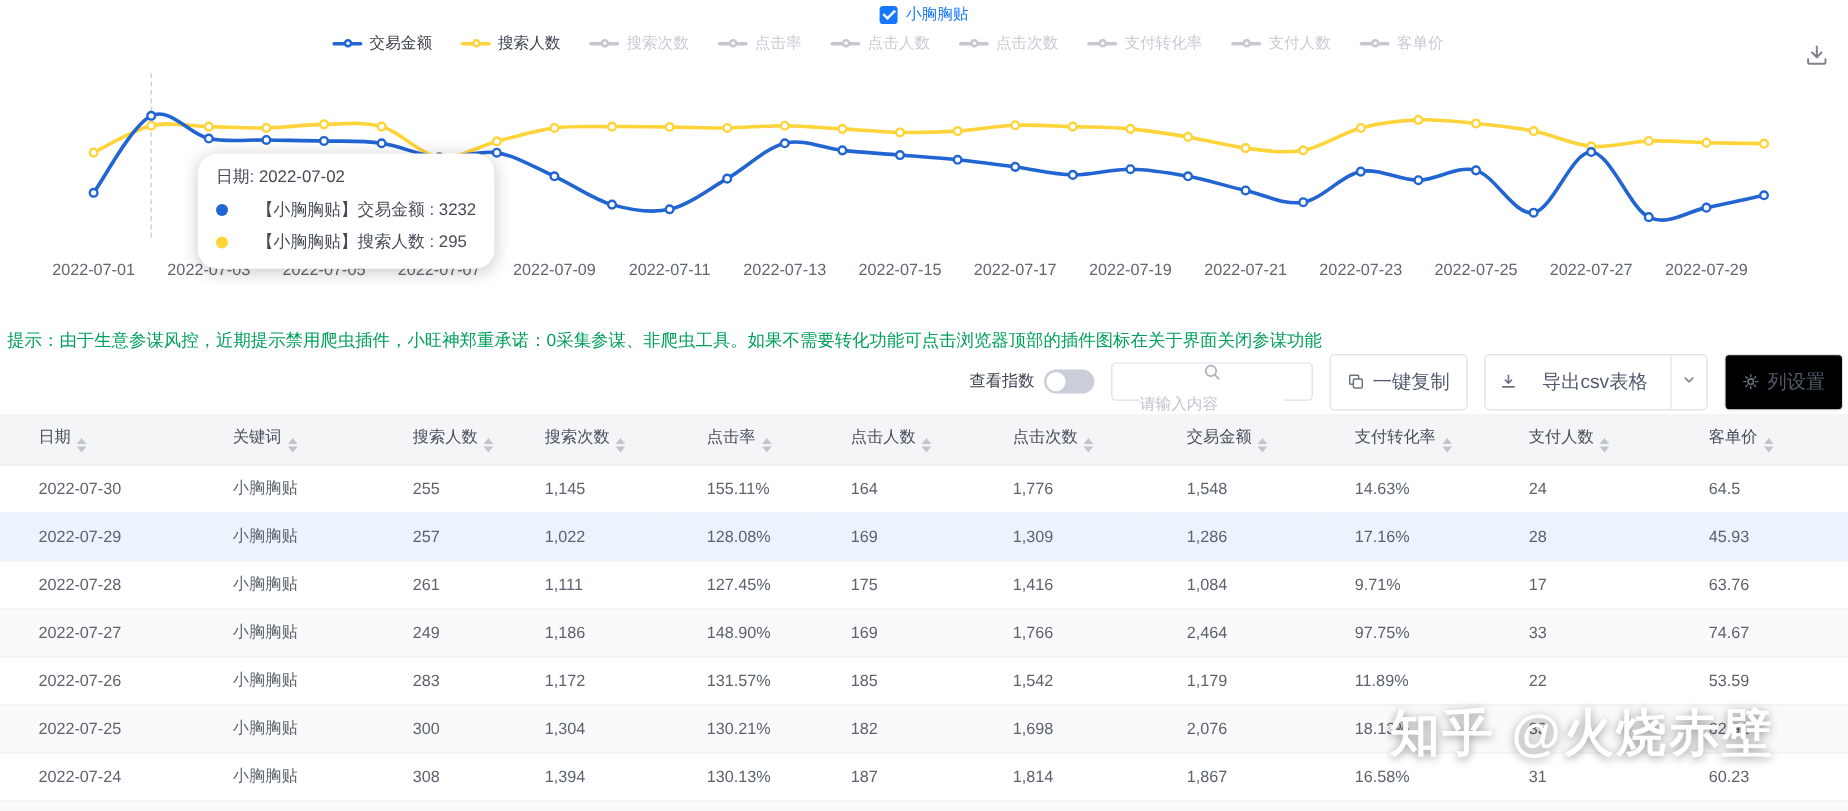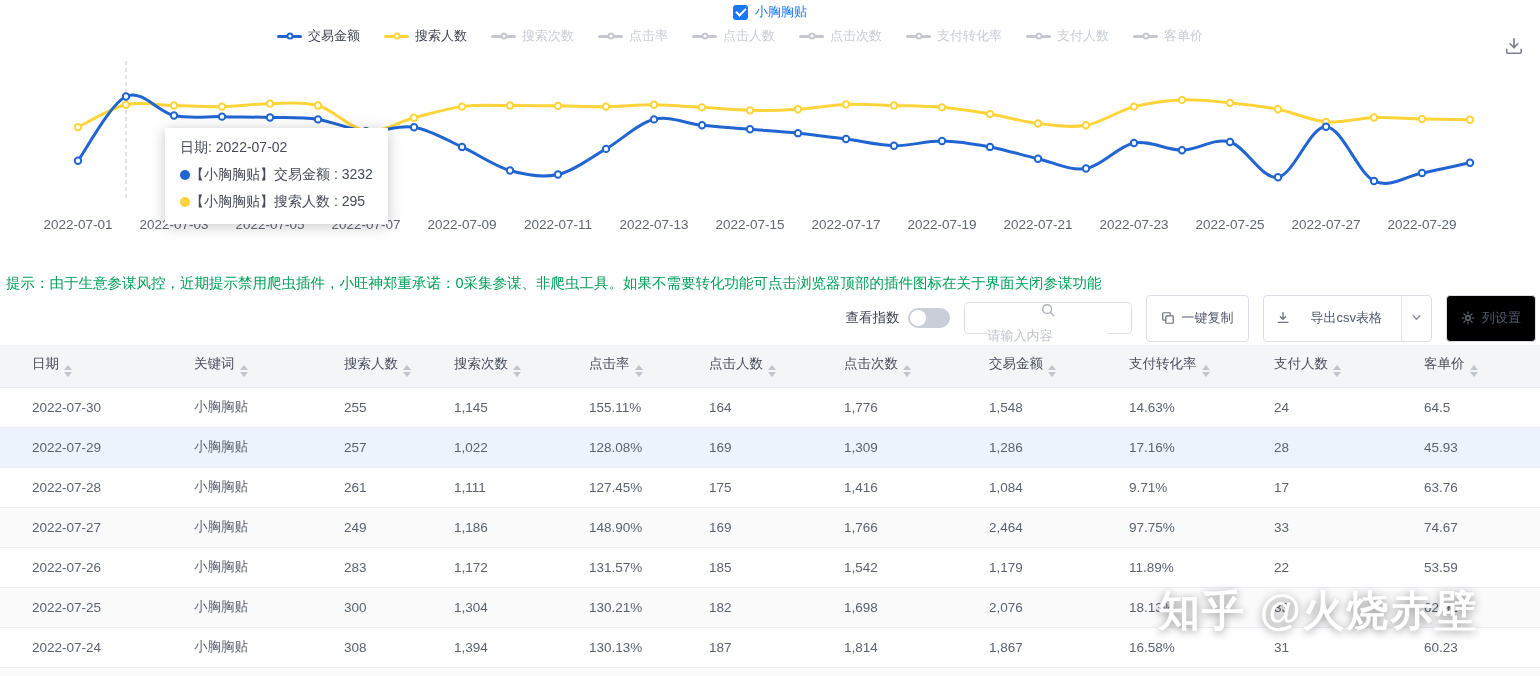--- a/index.html
+++ b/index.html
@@ -26,42 +26,42 @@
   .legend-ring { position:absolute; left:50%; top:50%; transform:translate(-50%,-50%);
     width:7px; height:7px; border-radius:50%; border:2px solid; background:#fff; }
 
   .download-btn { position:absolute; top:36px; right:16px; color:#7d828c; cursor:pointer; }
 
   
   .chart-area { position:absolute; top:55px; left:0; width:1540px; height:195px;text-align:right; }
   svg text { font-family:"Liberation Sans", sans-serif; }
 
   .chart-tooltip { position:absolute; left:165px; top:128px; z-index:6;
-    background:#fff; border-radius:0; padding:11px 15px 13px 15px;
+    background:#fff; border-radius:16px; padding:11px 15px 13px 15px;
     box-shadow:0 2px 14px rgba(0,0,0,0.22); min-width:205px; }
   .tooltip-date { font-size:14px; color:#454b57; }
-  .tooltip-row { display:flex; align-items:center; gap:0; margin-top:9px;
+  .tooltip-row { display:flex; align-items:center; gap:24px; margin-top:9px;
     font-size:14px; color:#454b57; white-space:nowrap; }
   .tooltip-dot { width:10px; height:10px; border-radius:50%; flex:0 0 auto; }
 
   
   .notice { position:absolute; top:274px; left:6px; font-size:14.5px; color:#00a05a; }
 
   
   .toolbar { position:absolute; top:300px; left:0; right:0; height:36px;
     display:flex; justify-content:flex-end; align-items:center; gap:14px; padding-right:4px;padding-left:36px; }
   .view-index { display:flex; align-items:center; gap:8px; font-size:13.5px; color:#3c4350; }
   .toggle { position:relative; width:42px; height:20px; border-radius:10px; background:#c9ced8; cursor:pointer; }
   .toggle-knob { position:absolute; top:2px; left:2px; width:16px; height:16px; border-radius:50%; background:#fff; }
   .search-box { width:168px; height:32px; border:1px solid #dcdfe6; border-radius:4px;
     background:#fff; display:flex; align-items:center; gap:7px; padding:0 10px; color:#aab0ba;flex-direction:column; }
   .search-box input { border:none; outline:none; width:120px; font-size:13px; font-family:inherit; color:#3c4350; }
   .search-box input::placeholder { color:#c0c4cc; }
   .btn { height:47px; border:1px solid #dcdfe6; border-radius:4px; background:#fff;
-    display:flex; align-items:center; gap:7px; padding:0 14px; font-size:13px; color:#515a6e; cursor:pointer; }
+    display:flex; align-items:center; gap:7px; padding:0 14px; font-size:16px; color:#515a6e; cursor:pointer; }
   .btn .icon { display:flex; color:#6b7280; }
   .split-btn { display:flex; align-items:stretch; padding:0; }
   .split-main { display:flex; align-items:center; gap:21px; padding:0 12px; }
   .split-caret { display:flex; align-items:center; padding:0 9px; border-left:1px solid #e2e5ea; color:#8a909b; }
   .btn.settings { background:#000000; }
 
   
   .table-wrap { position:absolute; top:345px; left:0; width:1540px; }
   table { border-collapse:collapse; table-layout:fixed; width:1540px; font-size:13.5px; color:#5c6370; }
   thead th { background:#f4f5f7; height:42px; text-align:left; font-weight:normal;

